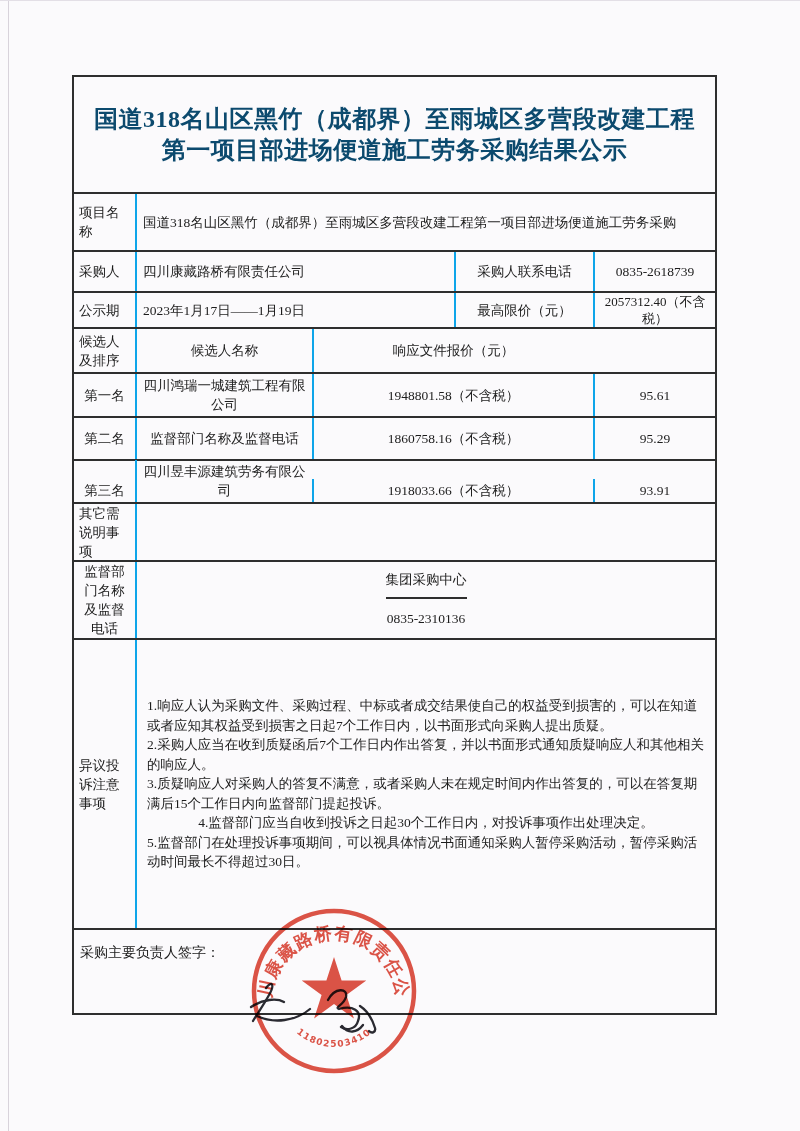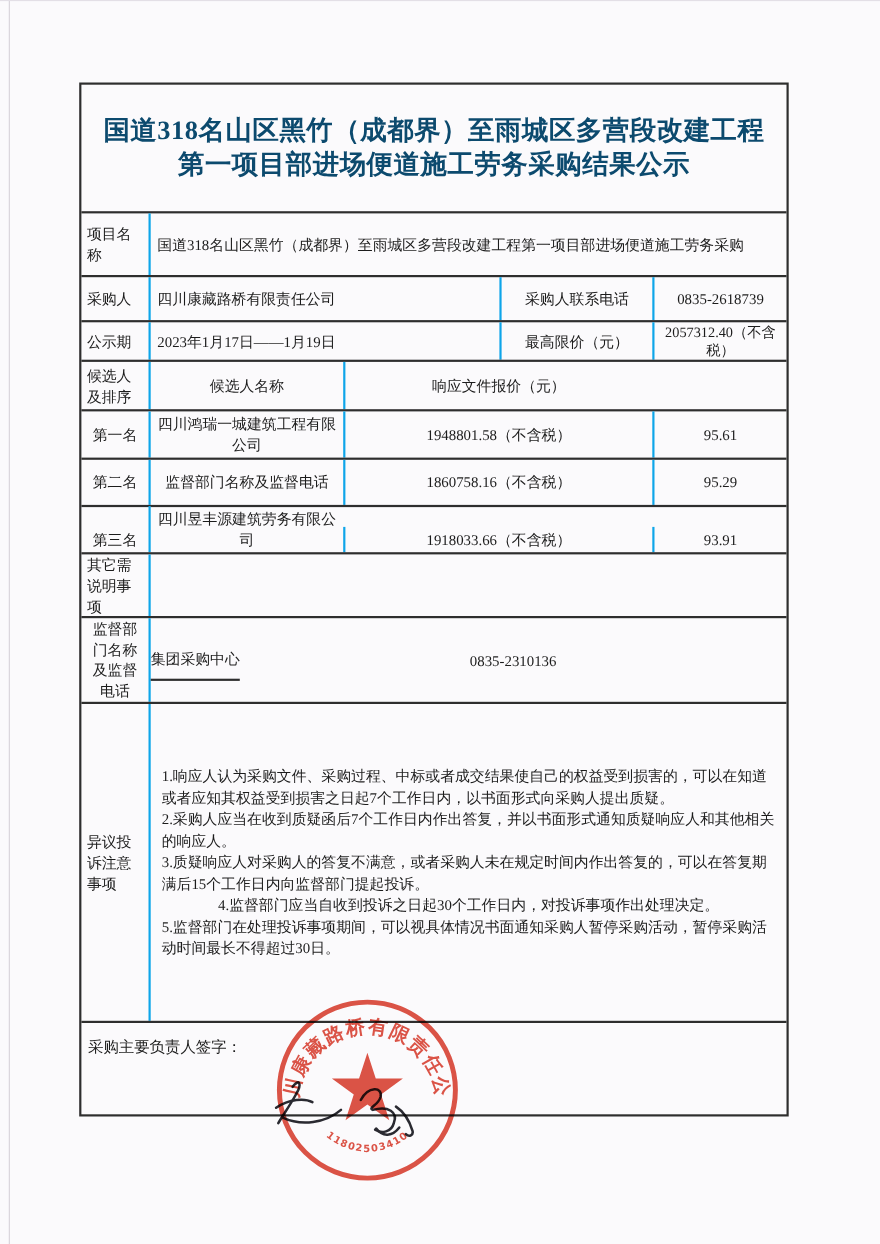--- a/index.html
+++ b/index.html
@@ -44,21 +44,21 @@
   .r-sig{height:47px;}
 
   .w-val{flex:0 0 319px;}
   .w-mid{flex:0 0 139px;}
   .w-last{flex:1 1 auto;}
   .w-name{flex:0 0 177px;}
   .w-bid{flex:0 0 281px;}
 
   .pub-price{font-size:13px;line-height:17px;}
 
-  .sup-stack{flex:1 1 auto;display:flex;flex-direction:row;padding:0;}
+  .sup-stack{flex:1 1 auto;display:flex;flex-direction:column;padding:0;}
   .sup-sub{box-sizing:border-box;display:flex;align-items:center;justify-content:center;font-size:13.5px;}
   .sup-sub1{height:37px;border-bottom:2px solid #2e2e2e;}
   .sup-sub2{flex:1 1 auto;}
 
   .obj-content{flex:1 1 auto;display:flex;flex-direction:column;justify-content:center;padding:24px 10px;}
   .obj-line{font-size:13.5px;line-height:19.5px;text-align:left;}
 
   .sig-row{padding-left:6px;border-left:none;}
   .sig-label{font-size:14px;}
 

